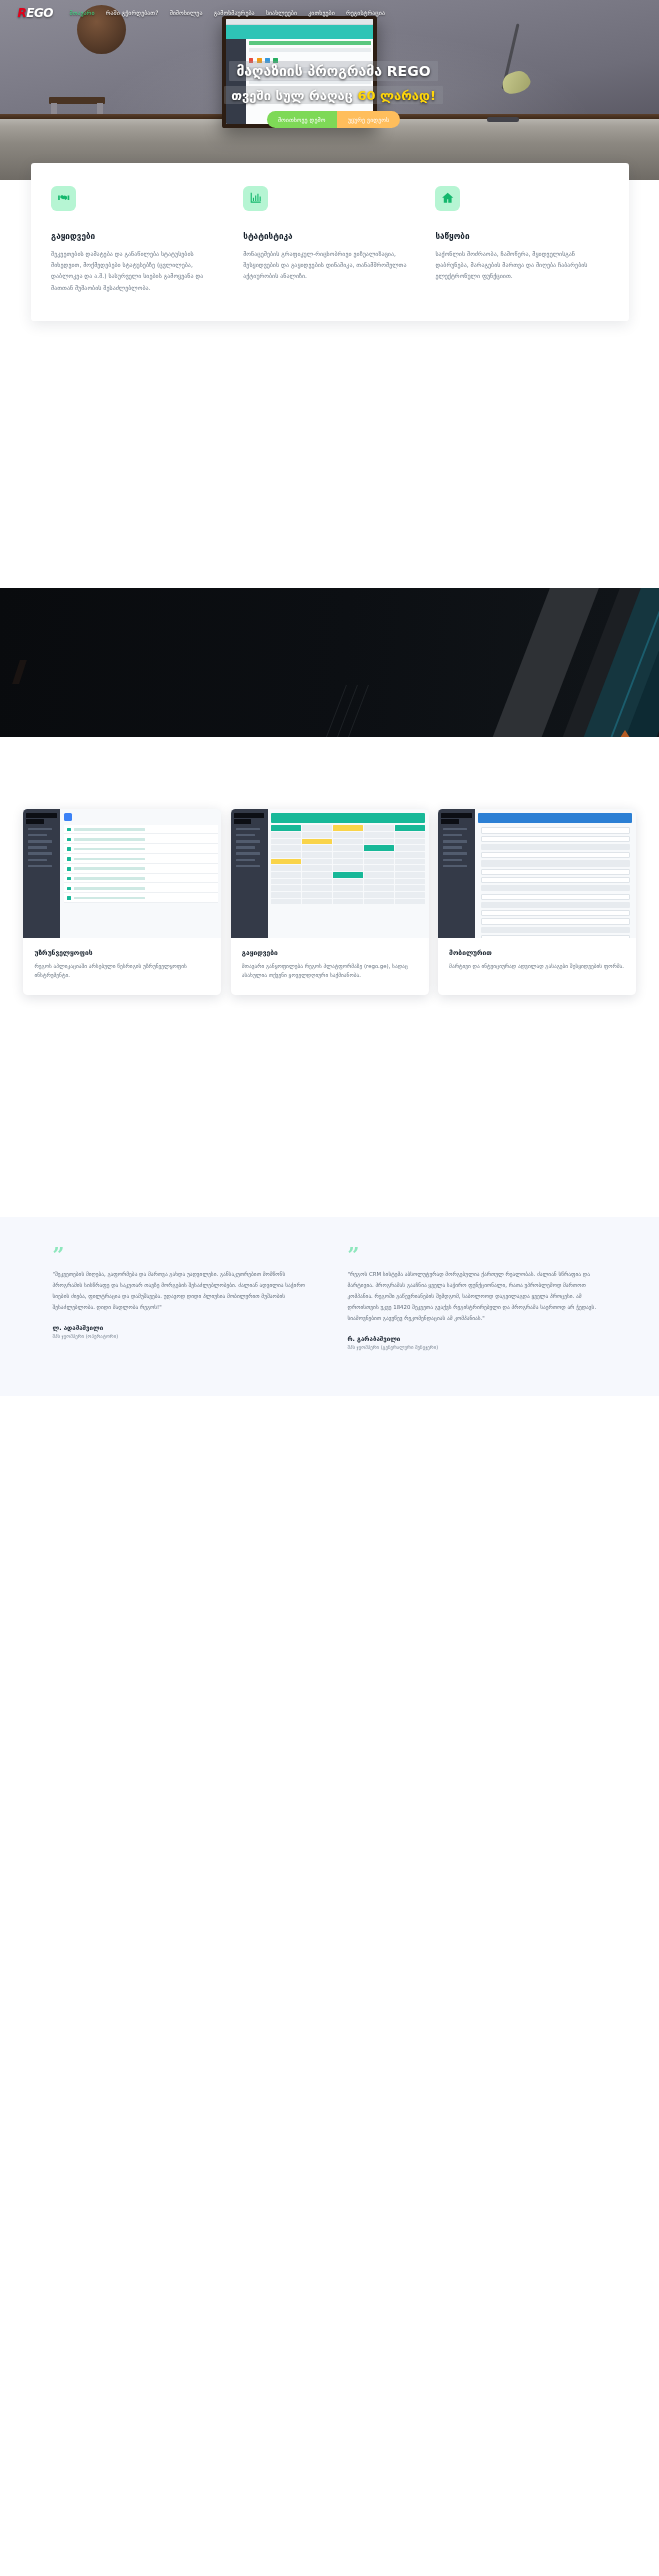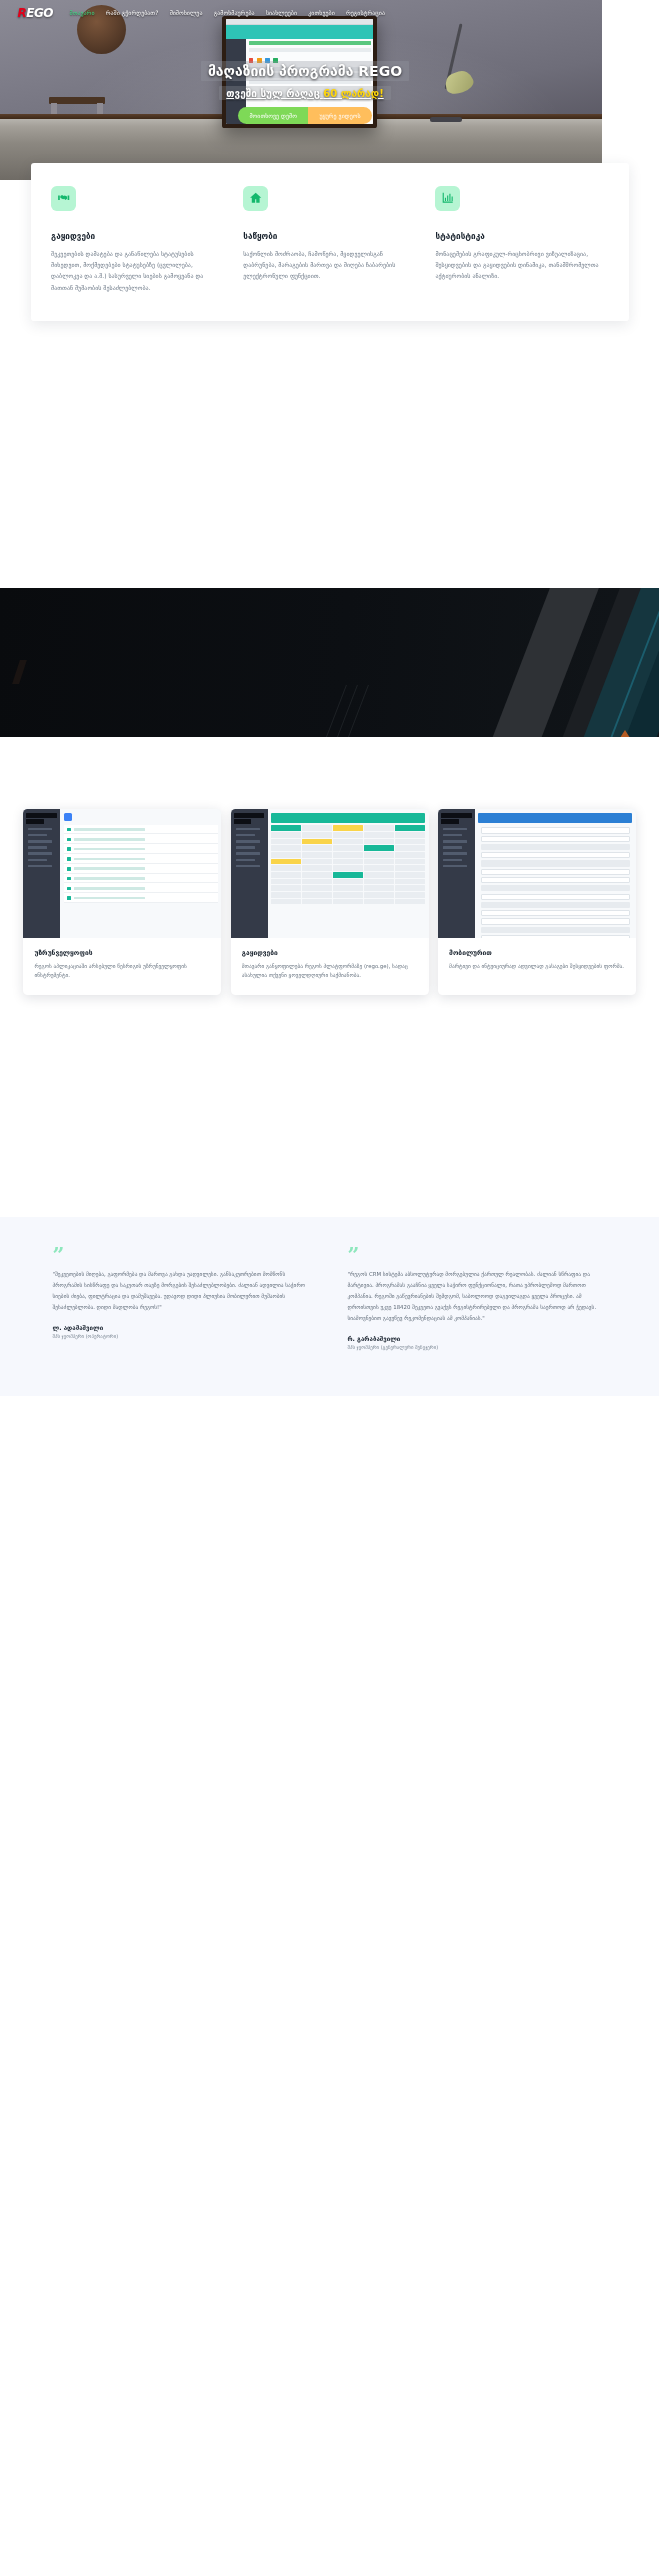--- a/index.html
+++ b/index.html
@@ -5,21 +5,21 @@
 <style>
   * { margin:0; padding:0; box-sizing:border-box; }
   html,body { width:659px; }
   body {
     font-family: "DejaVu Sans", "Liberation Sans", sans-serif;
     background:#ffffff; color:#2d3a45; width:659px; overflow-x:hidden;
   }
 
   
   .hero {
-    position:relative; width:602px; height:180px; overflow:hidden;
+    position:relative; width:659px; height:180px; overflow:hidden;
     background:
       radial-gradient(ellipse 361px 144px at 52% 72%, rgba(255,255,255,.16), transparent 70%),
       linear-gradient(170deg,#8c8b96 0%,#7d7c88 30%,#6e6d79 58%,#56545f 85%,#3f3e47 100%);
   }
   .hero-desk {
     position:absolute; left:0; right:0; bottom:0; height:62px;
     background:linear-gradient(180deg,#b9b6b0 0%,#a39f98 14%,#8c8881 40%,#6f6b65 100%);
   }
   .hero-deskedge{ position:absolute; left:0; right:0; bottom:61px; height:5.2px;
     background:linear-gradient(180deg,#5a3f2b,#3c2818); }
@@ -65,24 +65,23 @@
   }
   .nav-links a.active { color:#3ddc84; }
 
   .hero-copy { position:absolute; top:61px; left:8px; right:0; text-align:center; z-index:11; }
   .hero-h1 {
     display:inline-block; font-size:14px; font-weight:700; color:#fff; line-height:1.22;
     background:rgba(150,152,160,.34); padding:1.5px 7.2px; border-radius:1px;
     text-shadow:0 1px 2.6px rgba(0,0,0,.75);
   }
   .hero-sub {
-    display:inline-block; margin-top:5.2px; font-size:10px; color:#fff; font-weight:600;
+    display:inline-block; margin-top:5.2px; font-size:13px; color:#fff; font-weight:600;
     background:rgba(150,152,160,.30); padding:1.5px 7.2px; border-radius:1px;
     text-shadow:0 1px 2.6px rgba(0,0,0,.7);
-    text-decoration:underline;
   }
   .hero-sub .hl { color:#ffd60a; font-weight:800; }
   .hero-ctas { margin-top:7.2px; display:flex; justify-content:center; }
   .btn-demo, .btn-video {
     border:none; cursor:pointer; font-size:6px; color:#fff; padding:4.6px 11.3px;
     font-family:inherit; white-space:nowrap;
   }
   .btn-demo { background:#7ed957; border-radius:9.3px 0 0 9.3px; }
   .btn-video{ background:#ffbe5c; border-radius:0 9.3px 9.3px 0; }
 
@@ -245,35 +244,35 @@
             <path d="M2 8h3v8H2zM19 8h3v8h-3zM6 9l3-2 3 2 2-1 4 2v4l-3 2-2-2-2 1-2-1-3-2z"></path>
           </svg>
       </div>
       <h3>გაყიდვები</h3>
       <p>შეკვეთების დამატება და განაწილება სტატუსების მიხედვით, მოქმედებები სტატუსებზე (ცვლილება, დაბლოკვა და ა.შ.) სასურველი სიების გამოყვანა და მათთან მუშაობის შესაძლებლობა.</p>
     </div>
 
     <div class="fcard">
       <div class="ficon">
         <svg viewBox="0 0 24 24">
-            <path d="M12 3 2 12h3v9h6v-6h2v6h6v-9h3z"></path>
+            <path d="M3 3h2v18H3zM3 19h18v2H3zM7 12h2v6H7zM11 8h2v10h-2zM15 5h2v13h-2zM19 10h2v8h-2z"></path>
           </svg>
       </div>
-      <h3>საწყობი</h3>
-      <p>საქონლის მოძრაობა, ჩამოწერა, მყიდველისგან დაბრუნება, მარაგების მართვა და მიღება ჩაბარების ელექტრონული ფუნქციით.</p>
+      <h3>სტატისტიკა</h3>
+      <p>მონაცემების გრაფიკულ-რიცხობრივი ვიზუალიზაცია, შესყიდვების და გაყიდვების დინამიკა, თანამშრომელთა აქტიურობის ანალიზი.</p>
     </div>
 
     <div class="fcard">
       <div class="ficon">
         <svg viewBox="0 0 24 24">
-            <path d="M3 3h2v18H3zM3 19h18v2H3zM7 12h2v6H7zM11 8h2v10h-2zM15 5h2v13h-2zM19 10h2v8h-2z"></path>
+            <path d="M12 3 2 12h3v9h6v-6h2v6h6v-9h3z"></path>
           </svg>
       </div>
-      <h3>სტატისტიკა</h3>
-      <p>მონაცემების გრაფიკულ-რიცხობრივი ვიზუალიზაცია, შესყიდვების და გაყიდვების დინამიკა, თანამშრომელთა აქტიურობის ანალიზი.</p>
+      <h3>საწყობი</h3>
+      <p>საქონლის მოძრაობა, ჩამოწერა, მყიდველისგან დაბრუნება, მარაგების მართვა და მიღება ჩაბარების ელექტრონული ფუნქციით.</p>
     </div>
 
   </div>
 </section>
 
 <div class="gap-a"></div>
 
 <section class="darkband">
   <div class="dsmall"></div>
   <div class="dlines">

